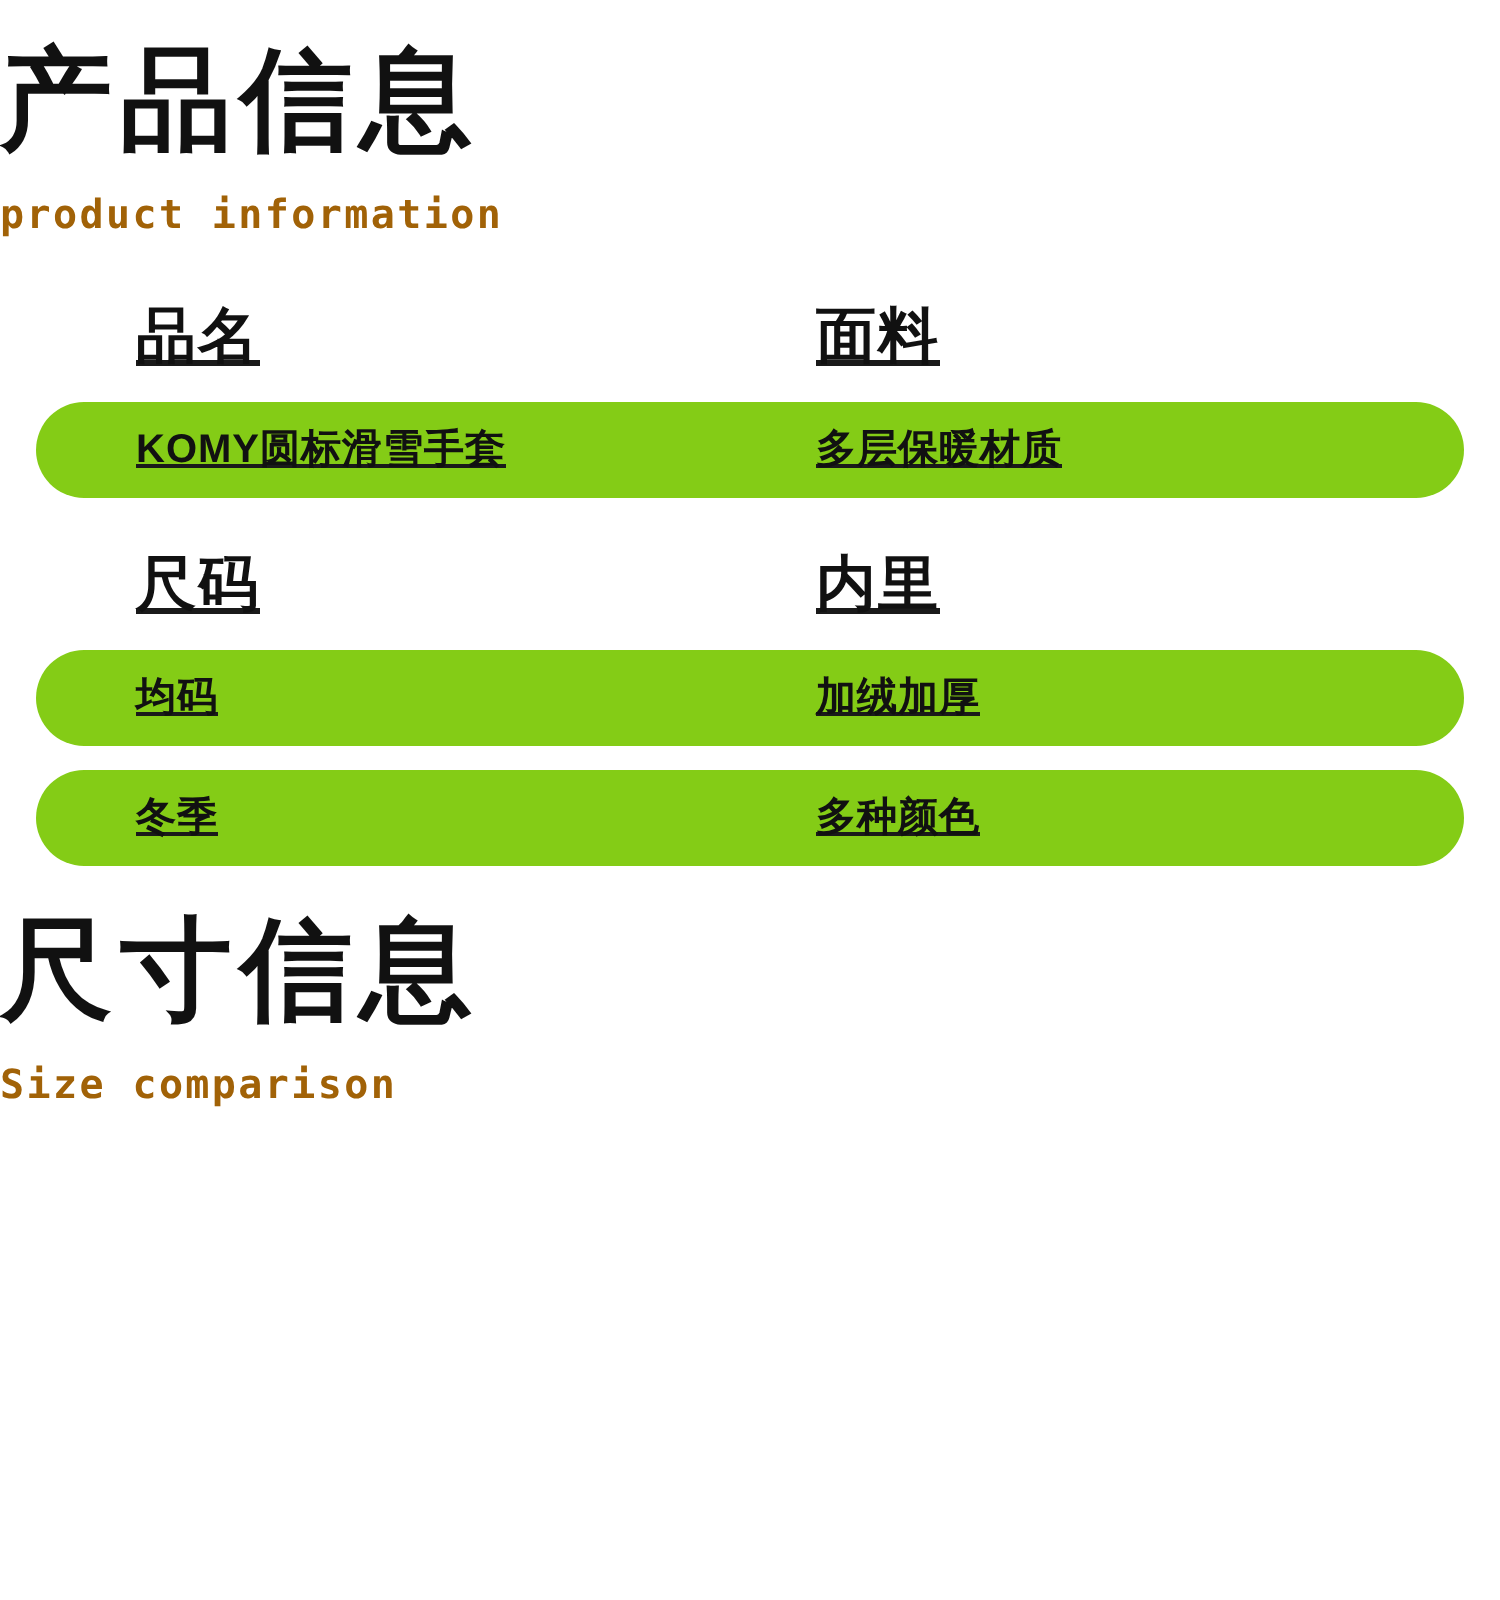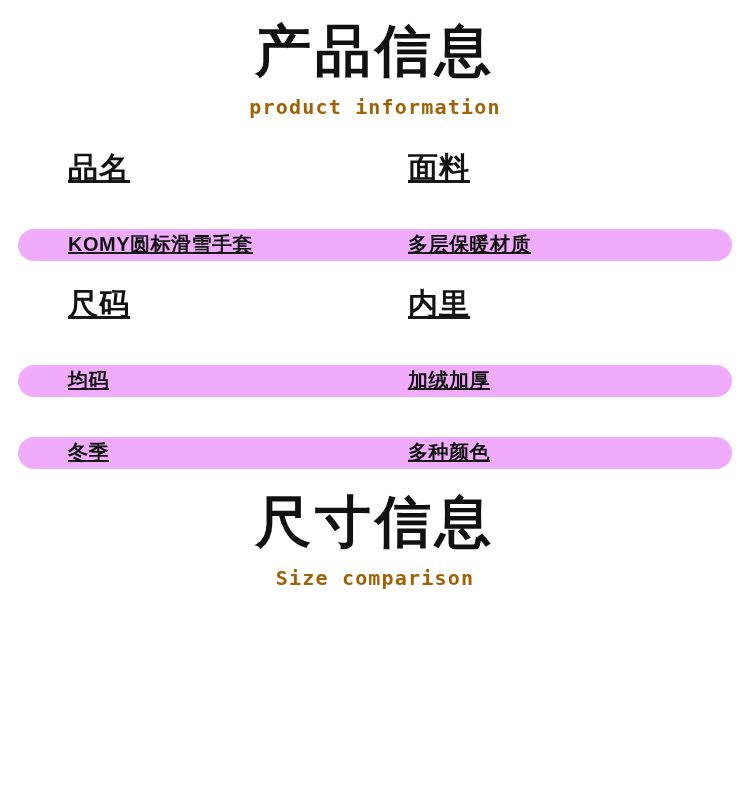--- a/index.html
+++ b/index.html
@@ -17,21 +17,20 @@
   }
   .page {
     width: 750px;
     height: 800px;
     box-sizing: border-box;
     position: relative;
   }
 
   
   .section-head {
-    text-align: center;
   }
   .section-title {
     font-family: "DejaVu Sans", "Liberation Sans", sans-serif;
     font-weight: bold;
     font-size: 56px;
     letter-spacing: 4px;
     color: #111111;
     line-height: 1.05;
     margin: 0;
   }
@@ -75,25 +74,24 @@
     font-weight: bold;
     color: #111111;
     letter-spacing: 1px;
   }
   .row-label .cell:first-child {
     padding-left: 10px;
   }
 
   
   .row-value {
-    height: 32px;
+    height: 48px;
     padding: 0 40px;
-    background: #f0abfc;
+    background: #84cc16;
     border-radius: 24px;
-    margin-top: 28px;
   }
   .row-value .cell {
     font-size: 20px;
     font-weight: bold;
     color: #111111;
     letter-spacing: 0.5px;
   }
   .row-value .cell:first-child {
     padding-left: 10px;
   }

